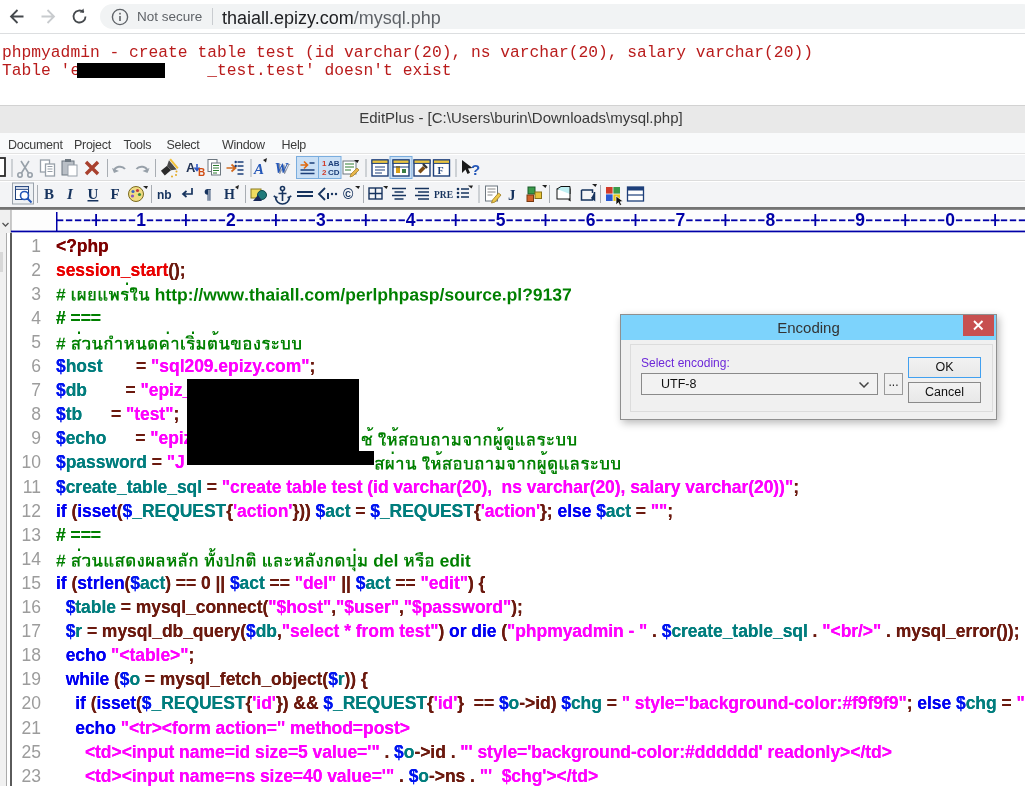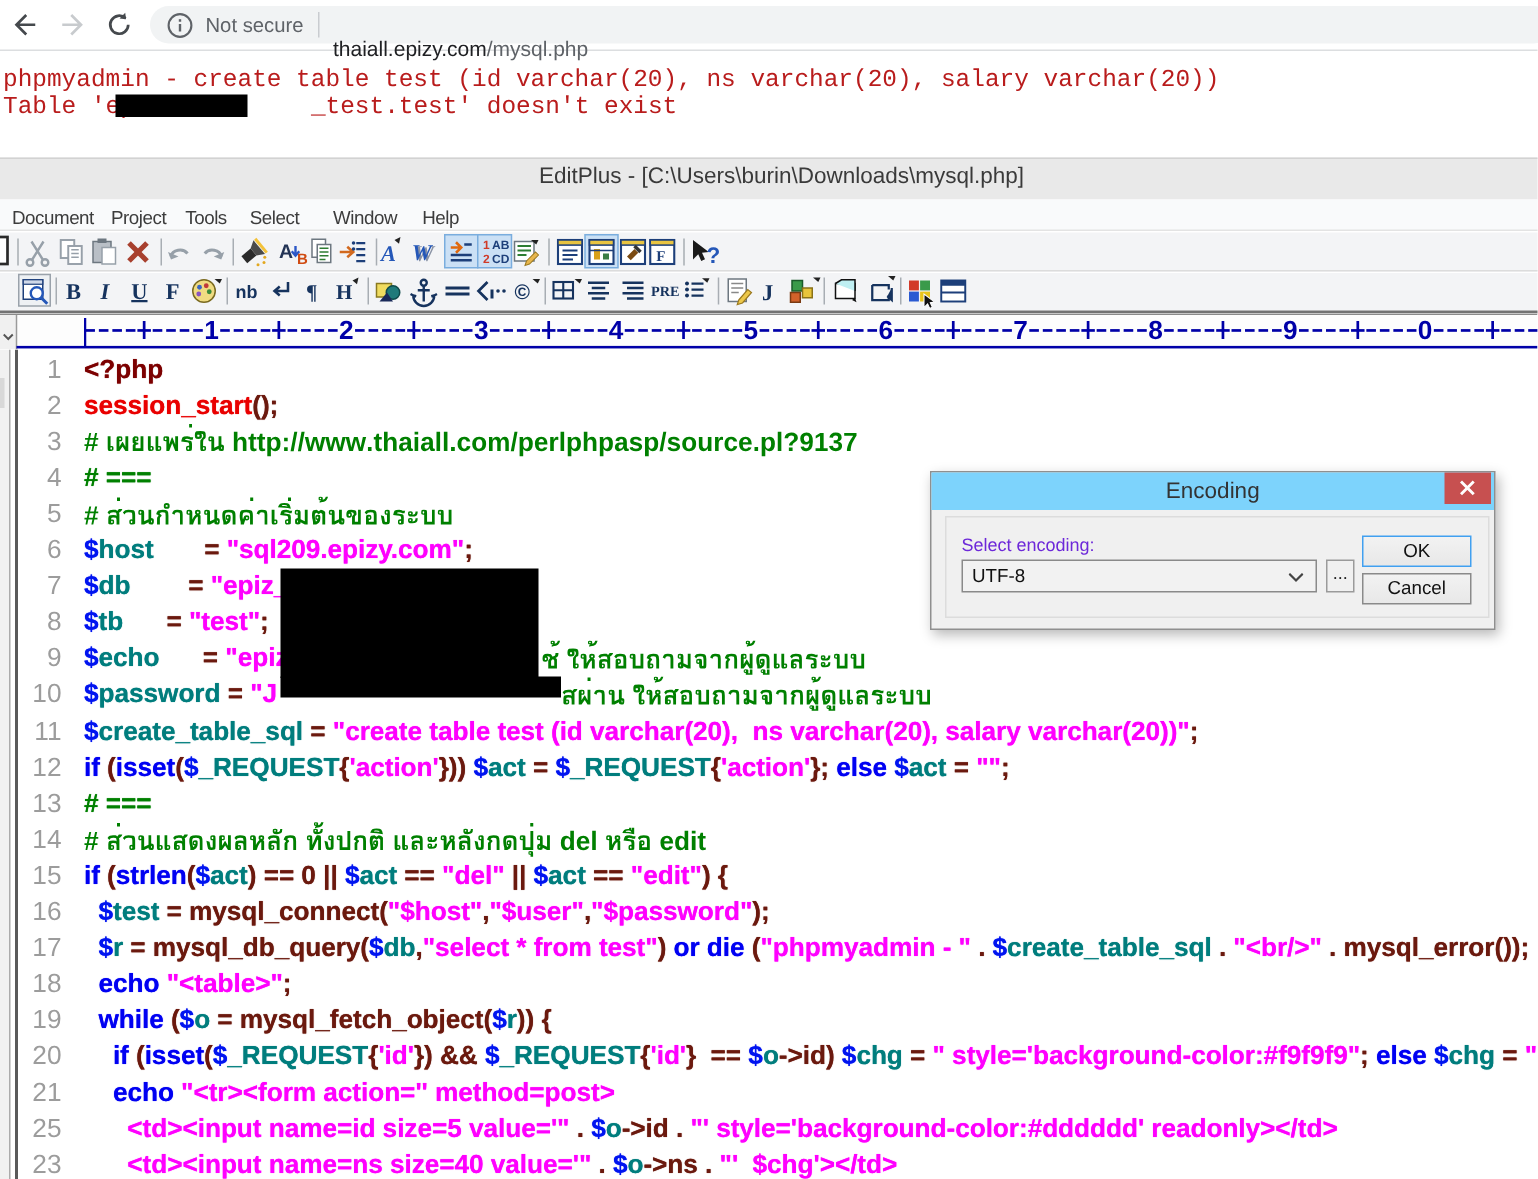--- a/index.html
+++ b/index.html
@@ -31,21 +31,21 @@
 .redact{position:absolute;background:#000}
 
 #dlg{position:absolute;left:620px;top:314px;width:377px;height:106px;background:#f0f0f0;
  border:1px solid #8f8f8f;box-shadow:2px 3px 8px rgba(0,0,0,0.28)}
 #dlgtitle{position:absolute;left:0;top:0;width:100%;height:25px;background:#7dd3fc;
  text-align:center;font-size:15px;color:#333;line-height:26px}
 #dlgx{position:absolute;left:342px;top:0px;width:31px;height:21px;background:#c75050}
 #dlggroup{position:absolute;left:9px;top:29px;width:363px;height:68px;border:1px solid #dcdcdc}
 #dlglbl{position:absolute;left:20px;top:41px;font-size:12px;color:#6d28d9}
 #dlgcombo{position:absolute;left:20px;top:58px;width:237px;height:22px;background:#f2f2f2;border:1px solid #8a8a8a;
- font-size:12.5px;color:#111;line-height:20px;padding-left:6px}
+ font-size:12.5px;color:#111;line-height:20px;padding-left:19px}
 #dlgdots{position:absolute;left:263px;top:58px;width:19px;height:22px;background:#f0f0f0;border:1px solid #9a9a9a;
  font-size:12px;color:#222;text-align:center;line-height:16px}
 .btn{position:absolute;left:287px;width:73px;font-size:12.5px;color:#111;text-align:center;
  background:linear-gradient(#f2f2f2,#e8e8e8)}
 #btnok{top:42px;height:21px;border:1px solid #41a0f0;line-height:19px}
 #btncancel{top:67px;height:21px;border:1px solid #8a8a8a;line-height:19px}
 </style></head><body>
 <div id="chrome">
     <svg class="abs" style="left:8px;top:8px" width="17" height="17" viewBox="0 0 17 17">
       <path d="M9.5 2 L3 8.5 L9.5 15 M3.3 8.5 L15.5 8.5" stroke="#45494d" stroke-width="1.8" fill="none"></path>
@@ -58,21 +58,21 @@
       <path d="M12.5 0.5 L13 4.8 L8.7 4.4 Z" fill="#45494d"></path>
     </svg>
     <div id="pill"></div>
     <svg class="abs" style="left:111px;top:8px" width="18" height="18" viewBox="0 0 18 18">
       <circle cx="9" cy="9" r="7.6" stroke="#5f6368" stroke-width="1.4" fill="none"></circle>
       <rect x="8.2" y="8" width="1.6" height="5" fill="#5f6368"></rect>
       <rect x="8.2" y="4.8" width="1.6" height="1.7" fill="#5f6368"></rect>
     </svg>
     <div class="abs urlgray" style="left:137px;top:9px;font-size:13.5px">Not secure</div>
     <div class="abs" style="left:212px;top:8px;width:1px;height:17px;background:#c9ccd0"></div>
-    <div class="abs" style="left:222px;top:24px;font-size:14px;color:#202124">thaiall.epizy.com<span class="urlgray">/mysql.php</span></div>
+    <div class="abs" style="left:222px;top:8px;font-size:18px;color:#202124">thaiall.epizy.com<span class="urlgray">/mysql.php</span></div>
   </div>
 <div class="webtxt" style="top:43px">phpmyadmin - create table test (id varchar(20), ns varchar(20), salary varchar(20))</div>
 <div class="webtxt" style="top:61px">Table 'epiz_<span style="display:inline-block;width:88px"></span>_test.test' doesn't exist</div>
 <div class="redact" style="left:77px;top:62.5px;width:88px;height:15px"></div>
 <div id="ep">
     <div id="eptitle">EditPlus - [C:\Users\burin\Downloads\mysql.php]</div>
     <div id="epmenu">
       <span style="left:8px">Document</span>
       <span style="left:74px">Project</span>
       <span style="left:123.5px">Tools</span>
@@ -442,21 +442,21 @@
       <div class="ln" style="top:243.5px">11</div>
       <div class="cl" style="top:243.5px"><span class="d">$</span><span class="v">create_table_sql</span> = <span class="s">"create table test (id varchar(20),  ns varchar(20), salary varchar(20))"</span>;</div>
       <div class="ln" style="top:267.6px">12</div>
       <div class="cl" style="top:267.6px"><span class="k">if</span> (<span class="k">isset</span>(<span class="d">$</span><span class="v">_REQUEST</span>{<span class="s">'action'</span>})) <span class="d">$</span><span class="v">act</span> = <span class="d">$</span><span class="v">_REQUEST</span>{<span class="s">'action'</span>}; <span class="k">else</span> <span class="d">$</span><span class="v">act</span> = <span class="s">""</span>;</div>
       <div class="ln" style="top:291.7px">13</div>
       <div class="cl" style="top:291.7px"><span class="m"># ===</span></div>
       <div class="ln" style="top:315.8px">14</div>
       <div class="ln" style="top:339.9px">15</div>
       <div class="cl" style="top:339.9px"><span class="k">if</span> (<span class="k">strlen</span>(<span class="d">$</span><span class="v">act</span>) == 0 || <span class="d">$</span><span class="v">act</span> == <span class="s">"del"</span> || <span class="d">$</span><span class="v">act</span> == <span class="s">"edit"</span>) {</div>
       <div class="ln" style="top:364.0px">16</div>
-      <div class="cl" style="top:364.0px">  <span class="d">$</span><span class="v">test</span> = mysql_connect(<span class="s">"$host"</span>,<span class="s">"$user"</span>,<span class="s">"$password"</span>);</div>
+      <div class="cl" style="top:364.0px">  <span class="d">$</span><span class="v">table</span> = mysql_connect(<span class="s">"$host"</span>,<span class="s">"$user"</span>,<span class="s">"$password"</span>);</div>
       <div class="ln" style="top:388.1px">17</div>
       <div class="cl" style="top:388.1px">  <span class="d">$</span><span class="v">r</span> = mysql_db_query(<span class="d">$</span><span class="v">db</span>,<span class="s">"select * from test"</span>) <span class="k">or die</span> (<span class="s">"phpmyadmin - "</span> . <span class="d">$</span><span class="v">create_table_sql</span> . <span class="s">"&lt;br/&gt;"</span> . mysql_error());</div>
       <div class="ln" style="top:412.2px">18</div>
       <div class="cl" style="top:412.2px">  <span class="k">echo</span> <span class="s">"&lt;table&gt;"</span>;</div>
       <div class="ln" style="top:436.3px">19</div>
       <div class="cl" style="top:436.3px">  <span class="k">while</span> (<span class="d">$</span><span class="v">o</span> = mysql_fetch_object(<span class="d">$</span><span class="v">r</span>)) {</div>
       <div class="ln" style="top:460.4px">20</div>
       <div class="cl" style="top:460.4px">    <span class="k">if</span> (<span class="k">isset</span>(<span class="d">$</span><span class="v">_REQUEST</span>{<span class="s">'id'</span>}) &amp;&amp; <span class="d">$</span><span class="v">_REQUEST</span>{<span class="s">'id'</span>}  == <span class="d">$</span><span class="v">o</span>-&gt;id) <span class="d">$</span><span class="v">chg</span> = <span class="s">" style='background-color:#f9f9f9"</span>; <span class="k">else</span> <span class="d">$</span><span class="v">chg</span> = <span class="s">"</span></div>
       <div class="ln" style="top:484.5px">21</div>
       <div class="cl" style="top:484.5px">    <span class="k">echo</span> <span class="s">"&lt;tr&gt;&lt;form action='' method=post&gt;</span></div>

